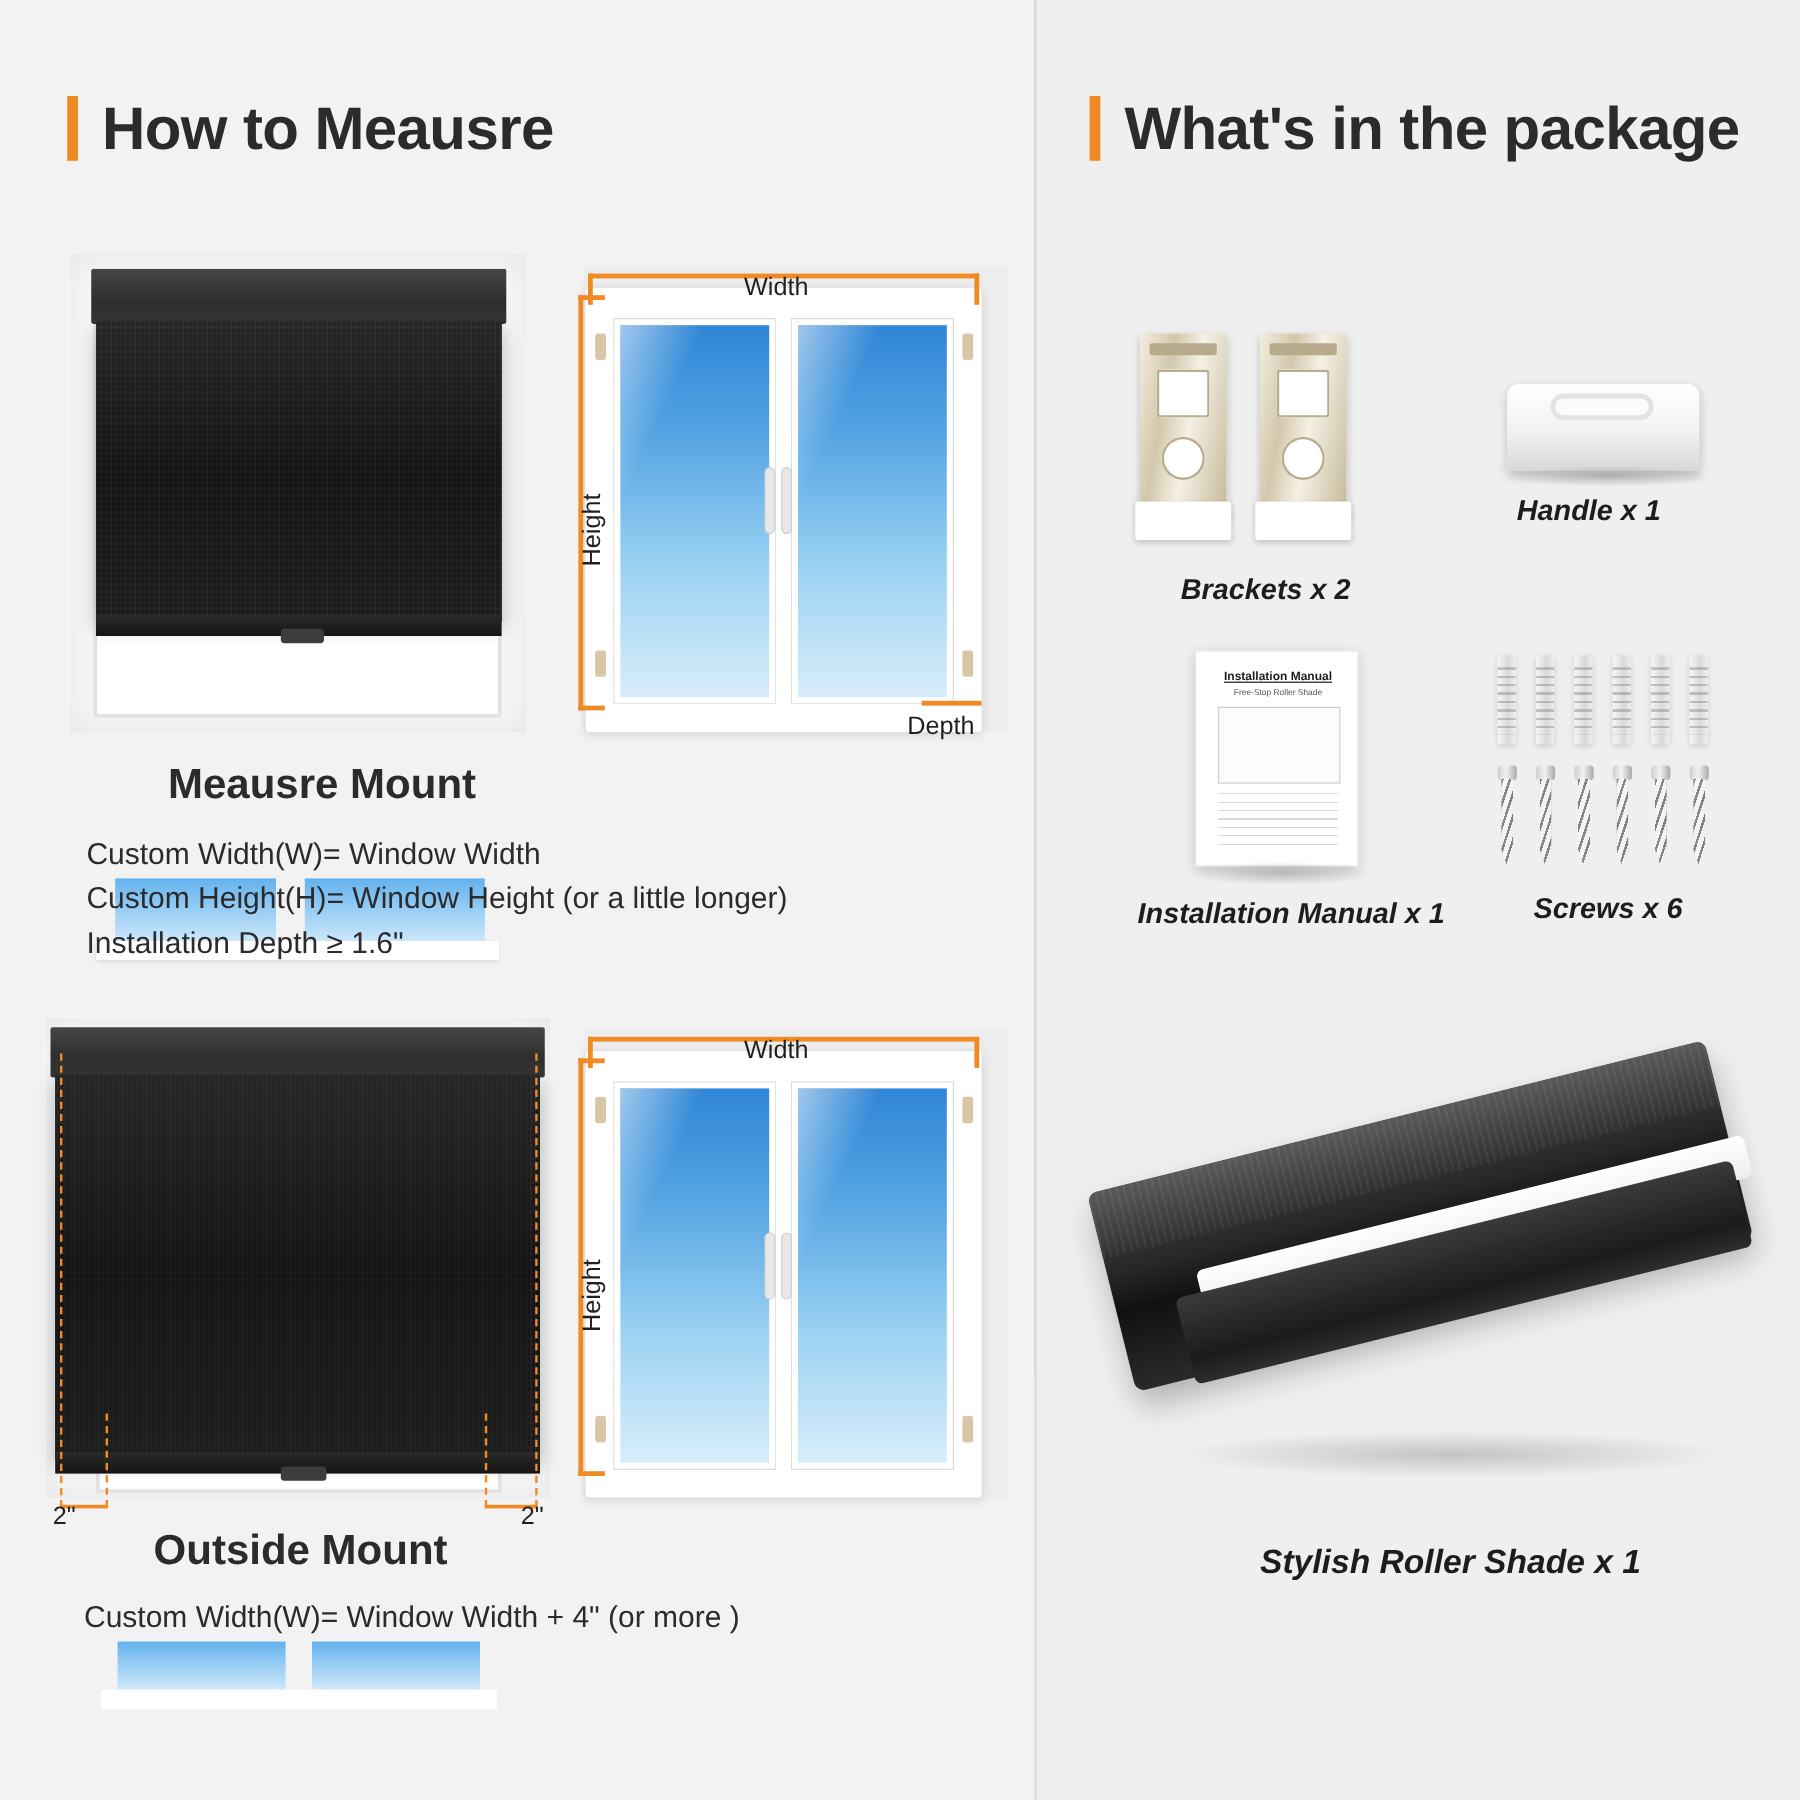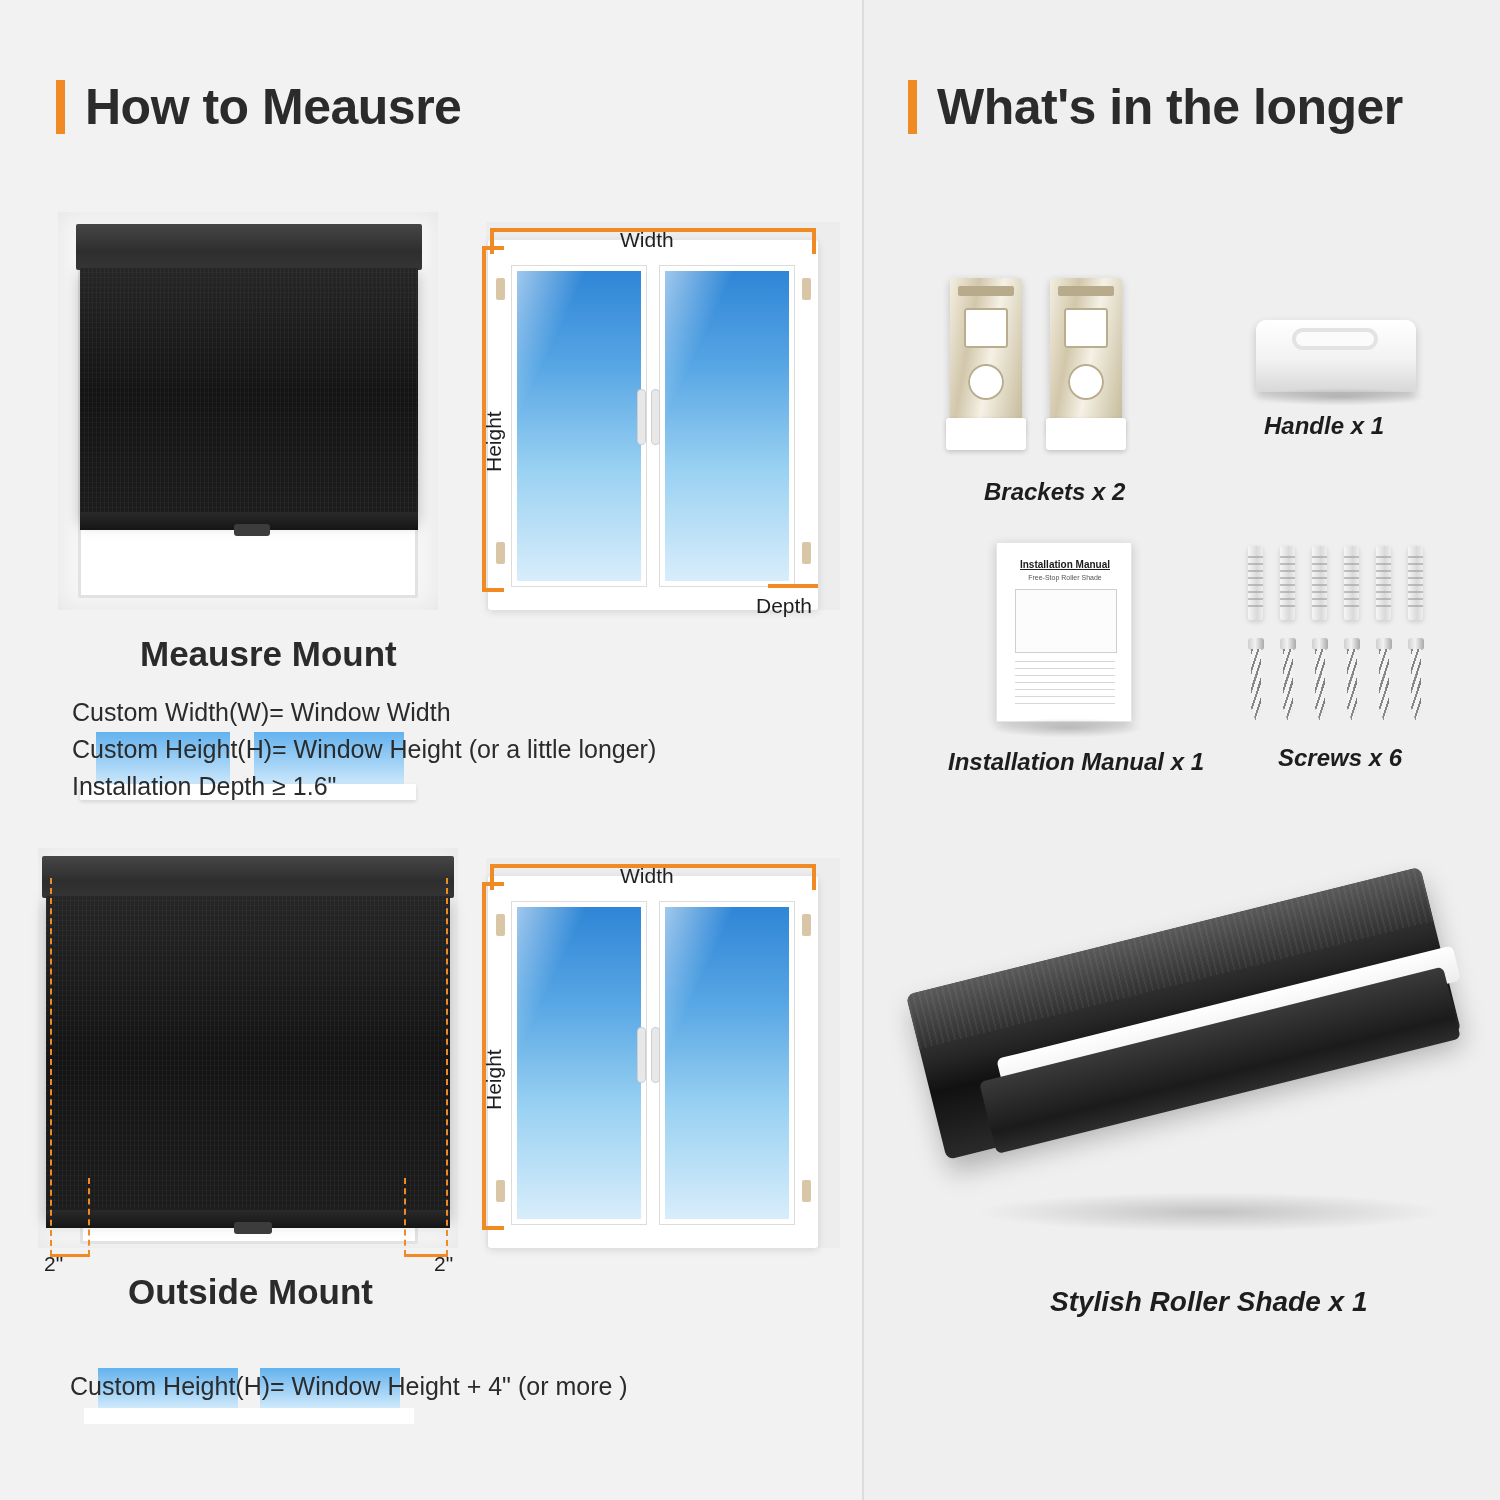--- a/index.html
+++ b/index.html
@@ -379,21 +379,21 @@
   <div class="right-panel"></div>
   <div class="divider"></div>
 
   <div class="heading" id="heading-measure">
     <div class="bar"></div>
     <div class="htext">How to Meausre</div>
   </div>
 
   <div class="heading" id="heading-package">
     <div class="bar"></div>
-    <div class="htext">What's in the longer</div>
+    <div class="htext">What's in the package</div>
   </div>
 
   <div class="shade-card" style="left:58px; top:212px; width:380px; height:398px;">
     <div class="wallplate" style="left:0; top:0; width:380px; height:398px; background:#f6f6f6;"></div>
 
     <div class="windowframe-white" style="left:20px; top:18px; width:340px; height:368px;"></div>
     <div class="glass-blue" style="left:38px; top:520px; width:134px; height:54px; background:linear-gradient(180deg,#63b2ee,#cfe9fb);"></div>
     <div class="glass-blue" style="left:196px; top:520px; width:150px; height:54px; background:linear-gradient(180deg,#63b2ee,#cfe9fb);"></div>
 
     <div style="position:absolute; left:22px; top:572px; width:336px; height:16px; background:#ffffff; box-shadow:0 2px 4px rgba(0,0,0,0.12);"></div>
@@ -485,21 +485,21 @@
     <div class="arrow-line" style="left:344px; top:16px; width:4px; height:26px;"></div>
     <div class="arrow-line" style="left:14px; top:34px; width:4px; height:348px;"></div>
     <div class="arrow-line" style="left:14px; top:34px; width:22px; height:4px;"></div>
     <div class="arrow-line" style="left:14px; top:378px; width:22px; height:4px;"></div>
 
     <div class="dim-label" style="left:152px; top:16px;">Width</div>
     <div class="dim-label vert" style="left:14px; top:262px;">Height</div>
   </div>
 
   <div class="mount-title" style="left:128px; top:1272px;">Outside Mount</div>
-  <div class="mount-line" style="left:70px; top:1372px;">Custom Height(H)= Window Height + 4" (or more )</div>
+  <div class="mount-line" style="left:70px; top:1334px;">Custom Width(W)= Window Width + 4" (or more )</div>
 
   <div style="position:absolute; left:940px; top:278px; width:250px; height:180px;">
     <div class="bracket" style="left:10px; top:0;">
       <div class="notch" style="left:8px; top:8px; width:56px; height:10px;"></div>
       <div class="slot" style="left:14px; top:30px; width:44px; height:40px;"></div>
       <div class="slot" style="left:18px; top:86px; width:36px; height:36px; border-radius:50%;"></div>
     </div>
     <div class="bracket-foot" style="left:6px; top:140px; width:80px; height:32px;"></div>
 
     <div class="bracket" style="left:110px; top:0;">

